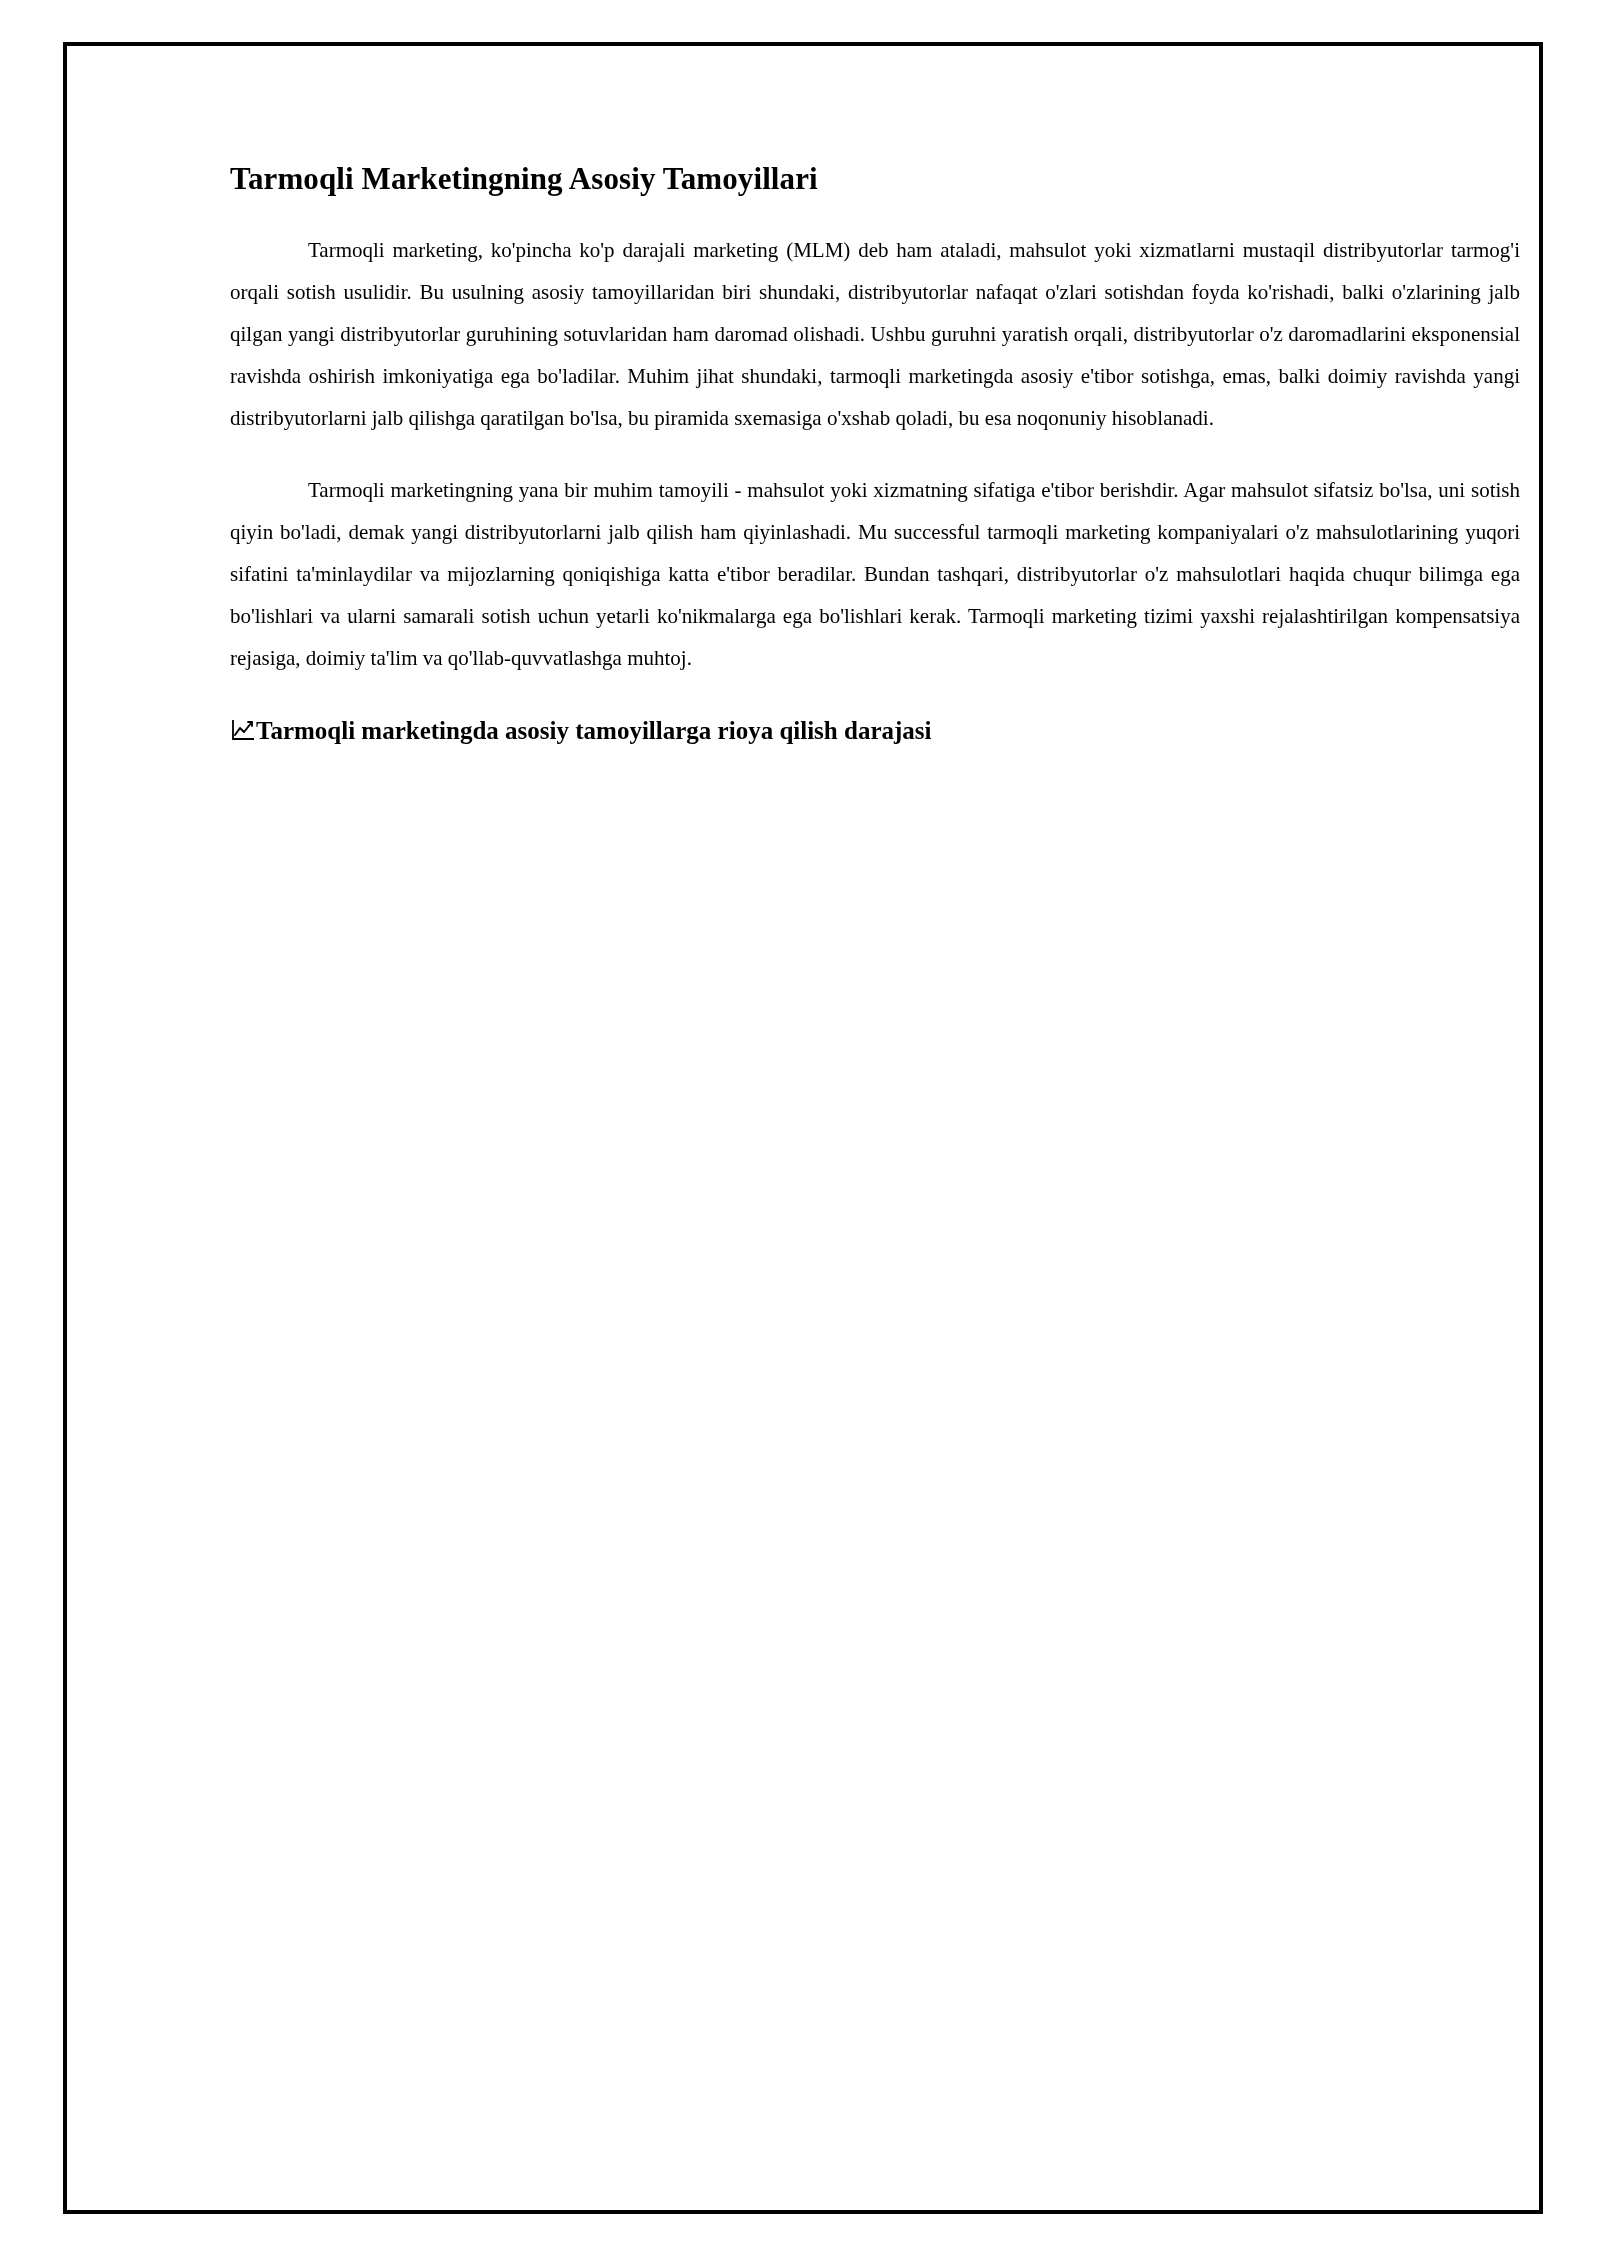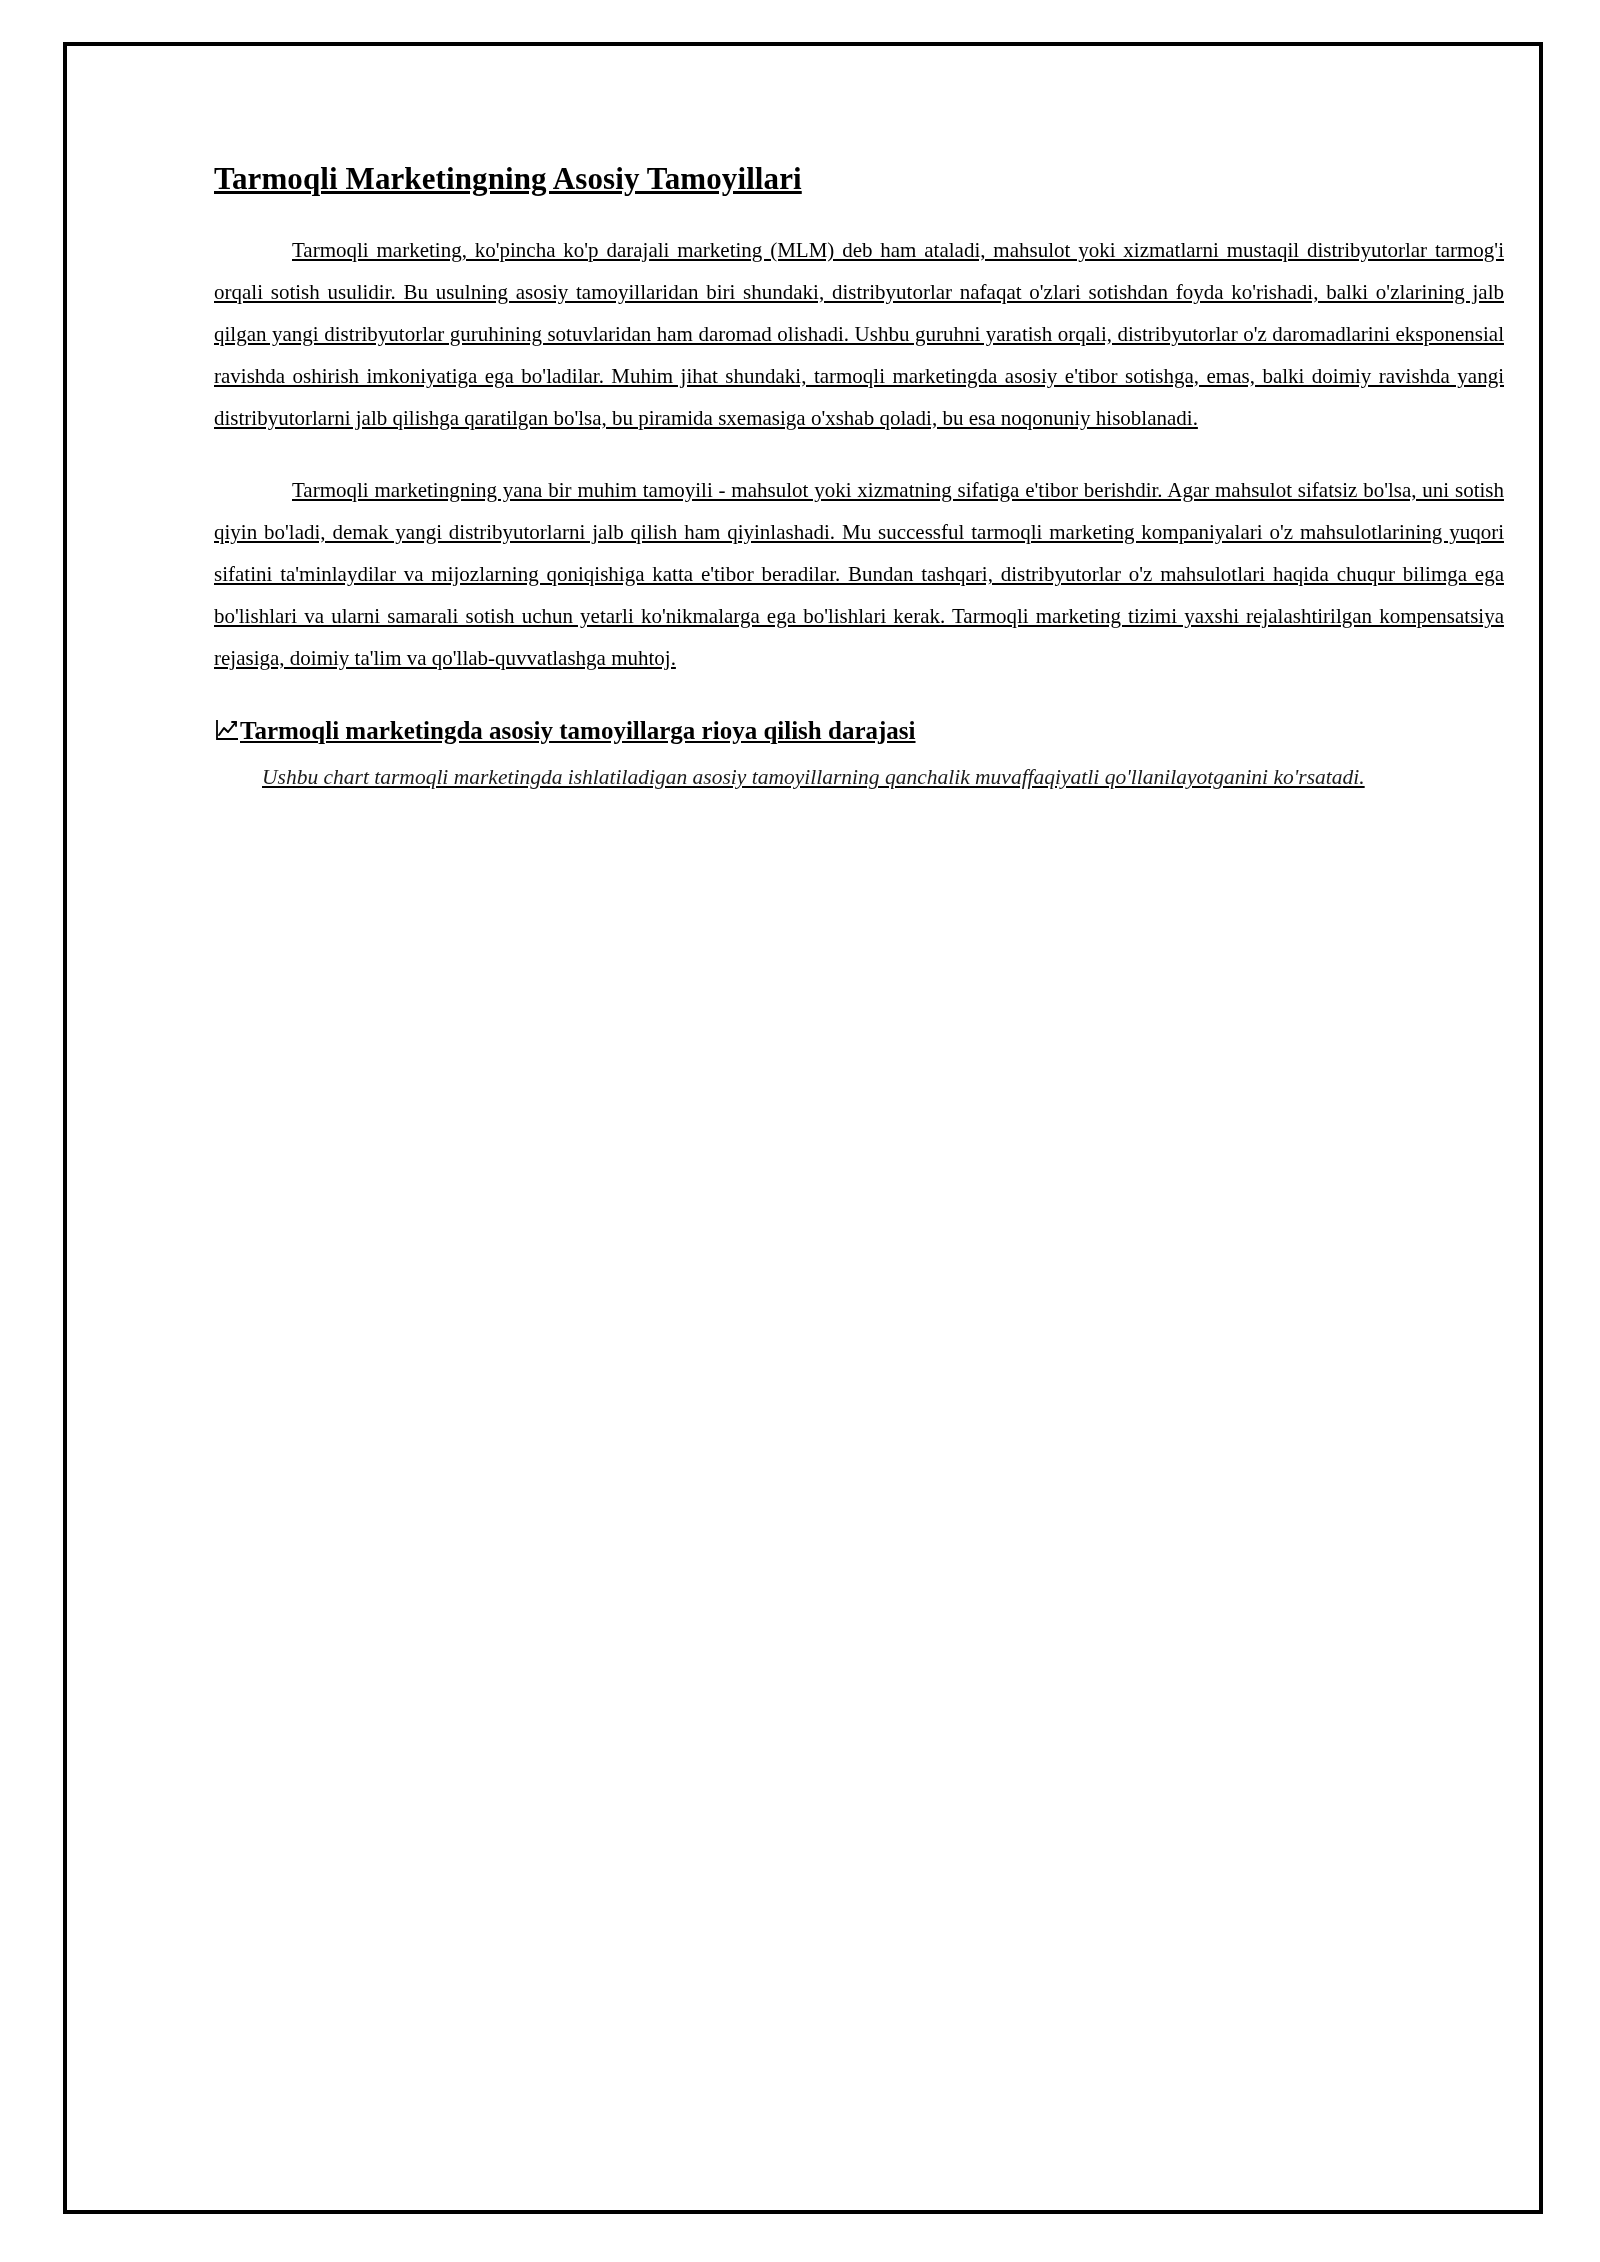--- a/index.html
+++ b/index.html
@@ -30,25 +30,24 @@
     left: 63px;
     top: 42px;
     width: 1480px;
     height: 2172px;
     border: 4px solid #000000;
     box-sizing: border-box;
   }
 
   .content {
     position: absolute;
-    left: 214px;
+    left: 230px;
     top: 160px;
     width: 1290px;
     box-sizing: border-box;
-    text-decoration: underline;
   }
 
   .doc-title {
     font-family: "Liberation Serif", "DejaVu Serif", serif;
     font-size: 31px;
     font-weight: bold;
     color: #000000;
     line-height: 1.25;
     margin: 0 0 30px 0;
     letter-spacing: 0.1px;
@@ -128,21 +127,20 @@
         <span class="chart-icon">
           <svg width="26" height="26" viewBox="0 0 26 26" xmlns="http://www.w3.org/2000/svg">
             <path d="M3 3 L3 22 L24 22" stroke="#000000" stroke-width="1.8" fill="none"></path>
             <path d="M5 18 L10 11 L14 15 L22 5" stroke="#000000" stroke-width="2" fill="none" stroke-linejoin="round" stroke-linecap="round"></path>
             <path d="M18 5 L22 5 L22 9" stroke="#000000" stroke-width="1.8" fill="none" stroke-linejoin="round" stroke-linecap="round"></path>
           </svg>
         </span>
         <span>Tarmoqli marketingda asosiy tamoyillarga rioya qilish darajasi</span>
       </div>
 
-      <div class="chart-caption">Ushbu chart tarmoqli marketingda ishlatiladigan asosiy tamoyillarning qanchalik muvaffaqiyatli qo'llanilayotganini ko'rsatadi.</div>
 
       <div class="chart-area"></div>
 
     </div>
 
   </div>
 
 </div>
 
 </body></html>

